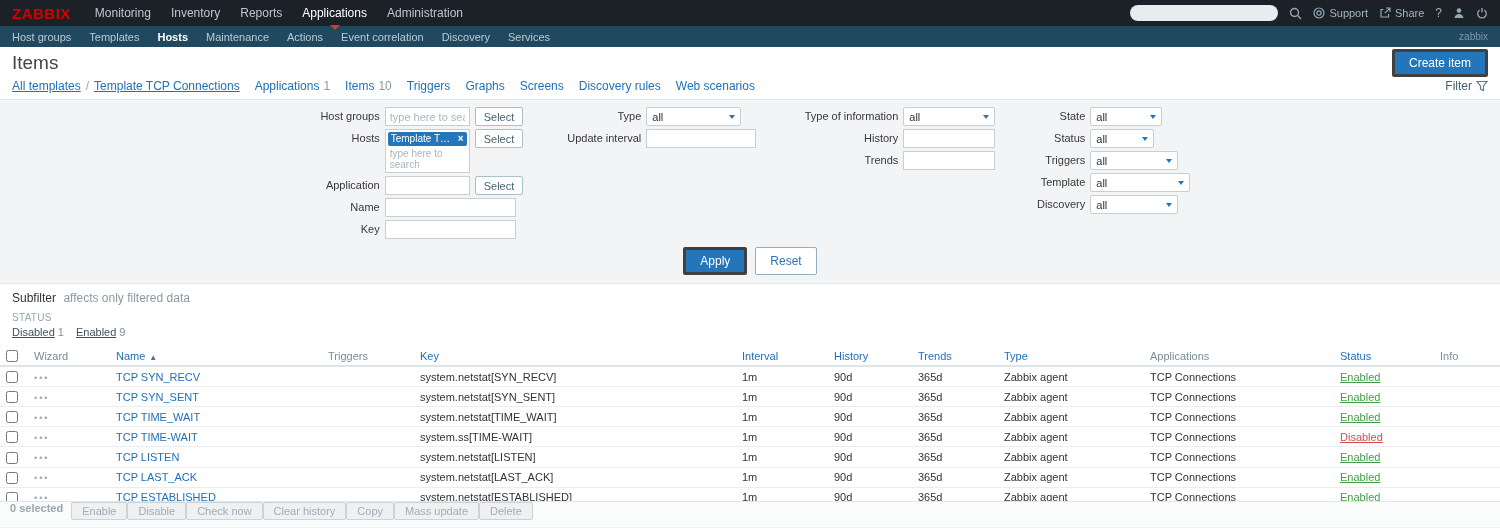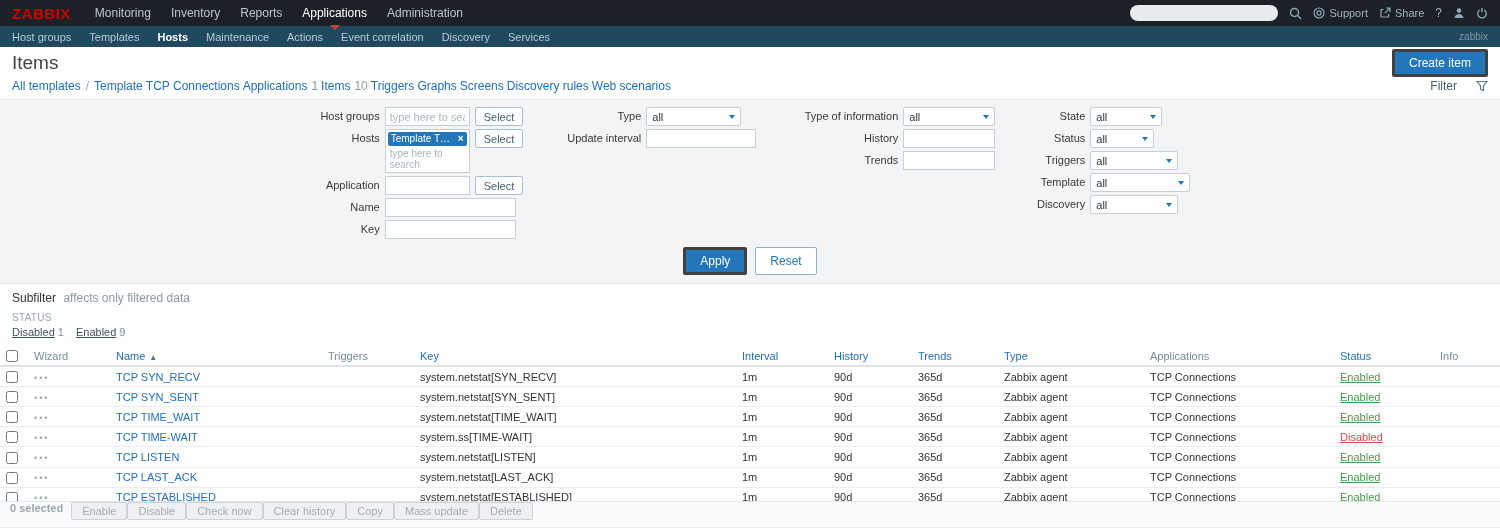--- a/index.html
+++ b/index.html
@@ -53,28 +53,28 @@
     background:#2276b9; border:3px solid #404040; color:#fff; font-size:12px;
     border-radius:2px; padding:4px 14px; font-family:inherit; cursor:pointer;
   }
   .btn-secondary {
     background:#fff; border:1px solid #92b0c4; color:#2276b9; font-size:12px;
     border-radius:2px; padding:4px 14px; font-family:inherit; cursor:pointer;
   }
 
   
   .tabs-row { display:flex; align-items:center; padding:1px 12px 6px; height:22px; font-size:12px; }
-  .bc-link { color:#1f6fbb; }
+  .bc-link { color:#1f6fbb;text-decoration:underline; }
   .bc-sep { color:#98a7af; margin:0 5px; }
-  .tab { margin-left:3px; white-space:nowrap; }
+  .tab { margin-left:15px; white-space:nowrap; }
   .tab:first-of-type { margin-left:18px; }
   .tab a { color:#1f6fbb; }
   .tab-count { color:#8a9ba5; margin-left:4px; }
   .tab-count:empty { display:none; }
-  .filter-toggle { margin-left:auto; display:inline-flex; align-items:center; gap:19px; color:#48606e; font-size:12px; cursor:pointer; }
+  .filter-toggle { margin-left:auto; display:inline-flex; align-items:center; gap:4px; color:#48606e; font-size:12px; cursor:pointer; }
 
   
   .filter-panel { background:#f3f4f5; border-top:1px solid #e4e8ea; border-bottom:1px solid #e4e8ea; padding:7px 0 8px; }
   .filter-grid { display:flex; justify-content:center; gap:32px; }
   .fcol { display:flex; flex-direction:column; gap:3px; }
   .frow { display:flex; align-items:flex-start; gap:5px; }
   .flabel { font-size:11px; color:#383838; text-align:right; padding-top:3px; flex:none; }
   .w-l1 { width:70px; } .w-l2 { width:86px; } .w-l3 { width:110px; } .w-l4 { width:58px; }
   .tinput {
     height:19px; border:1px solid #c5cfd4; background:#fff; font-size:11px;

